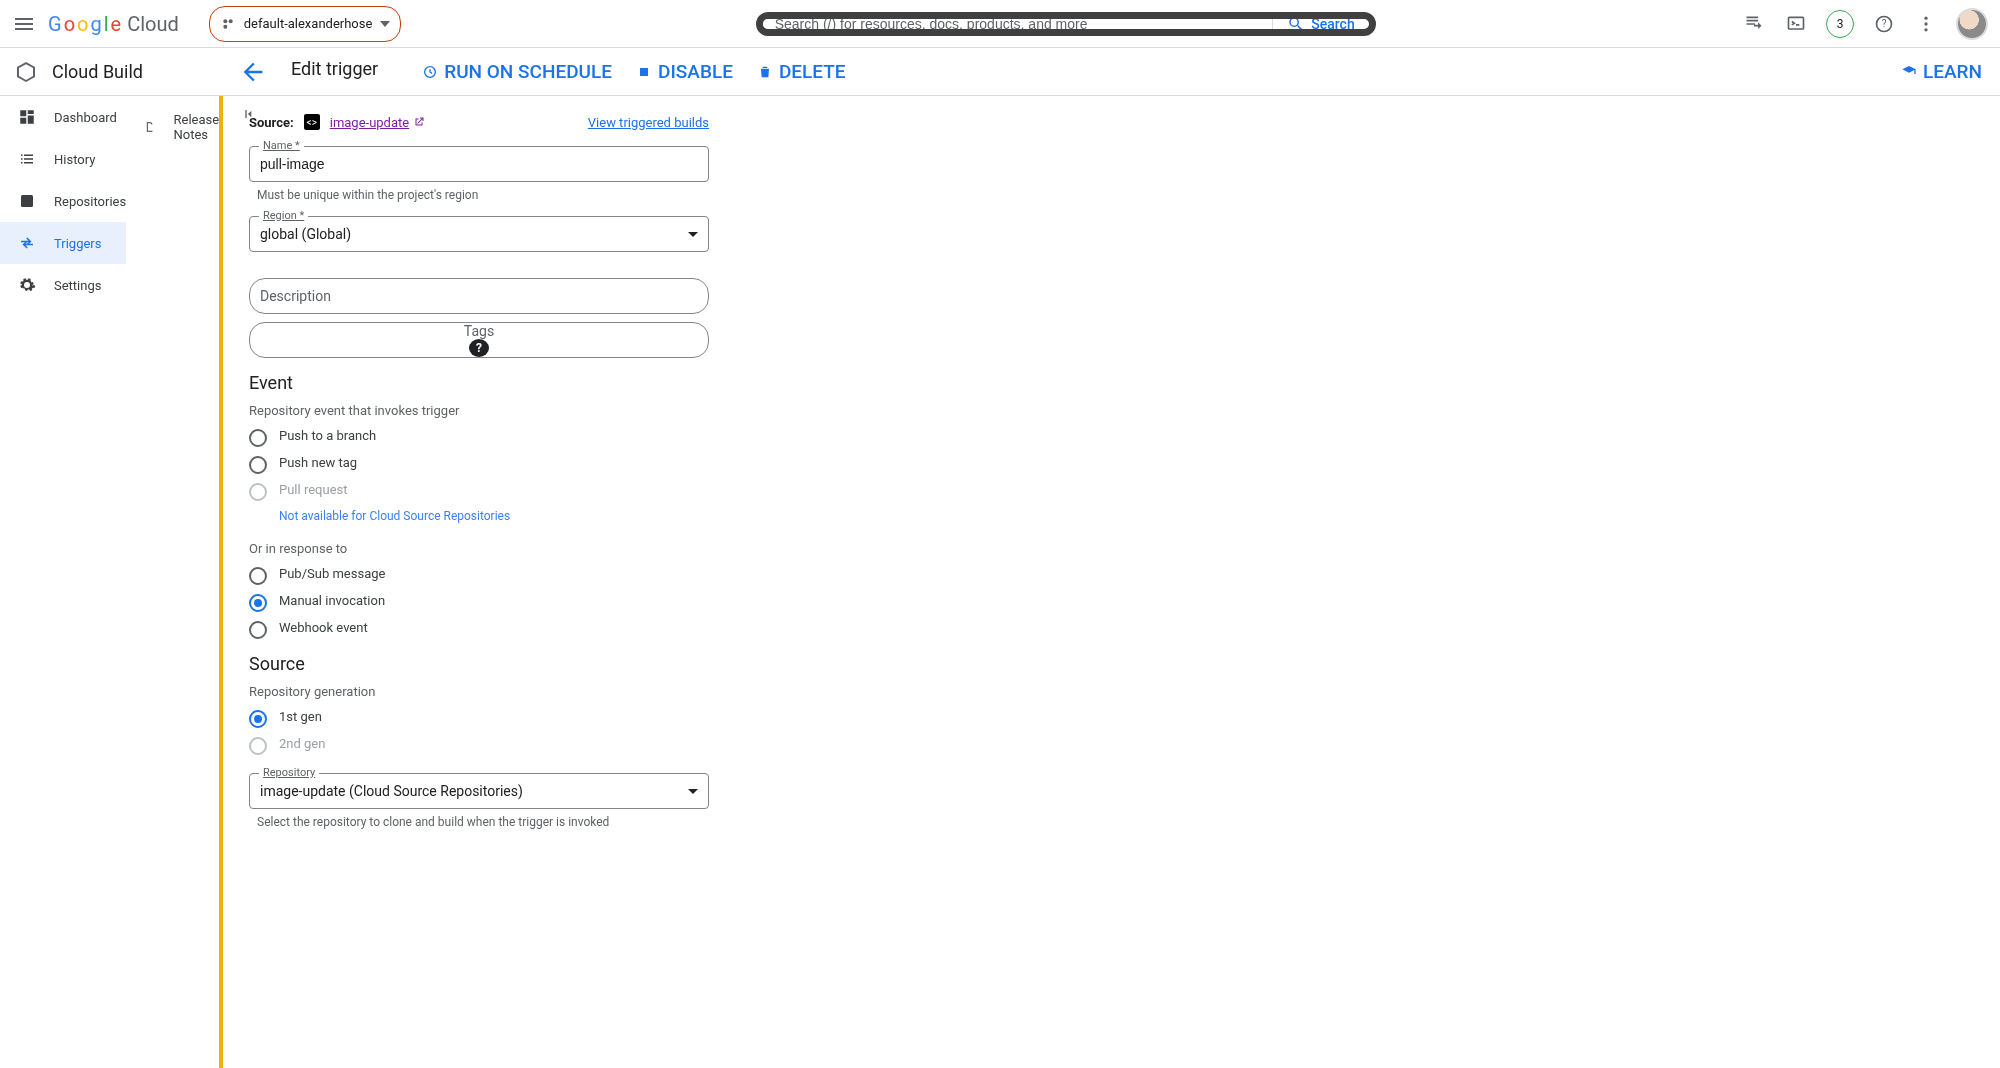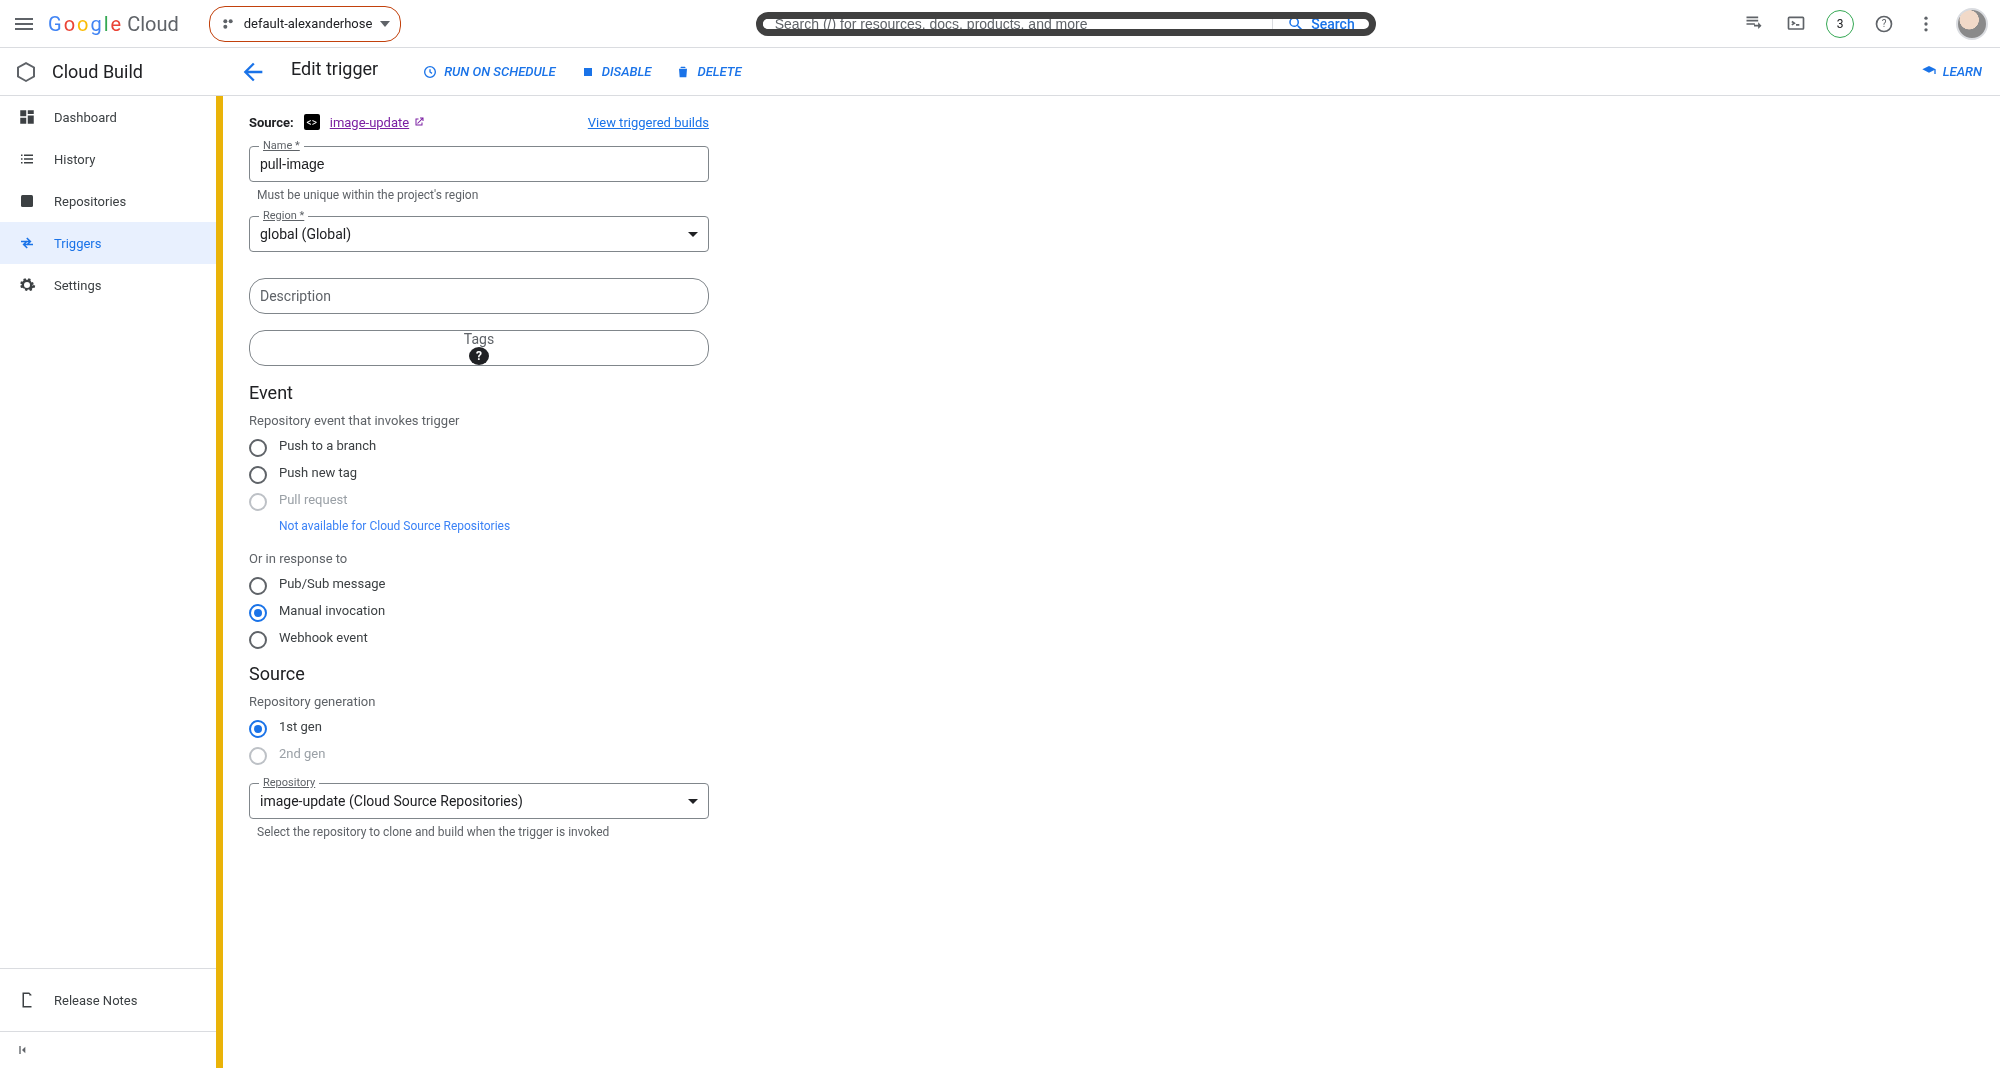--- a/index.html
+++ b/index.html
@@ -24,27 +24,27 @@
 .avatar { width:32px; height:32px; border-radius:50%; background: radial-gradient(circle at 40% 35%, #f1d9c8 38%, #8a8a8a 40%); border:2px solid #dadce0; }
 
 
 .svcbar { height:48px; border-bottom:1px solid #dadce0; display:flex; align-items:center; }
 .svc-left { width:223px; display:flex; align-items:center; gap:14px; padding-left:14px; }
 .svc-icon { width:24px; height:24px; color:#5f6368; }
 .svc-title { font-size:18px; color:#202124; }
 .svc-actions { display:flex; gap:24px; padding-left:16px; flex:1; }
 .backarrow { width:28px; height:28px; color:#1a73e8; cursor:pointer; }
 .page-heading { font-size:18px; color:#202124; margin-right:20px; }
-.actionbtn { display:flex; align-items:center; gap:6px; color:#1a73e8; font-size:13px; font-weight:500; cursor:pointer;font-style:italic; }
+.actionbtn { display:flex; align-items:center; gap:6px; color:#1a73e8; font-size:19px; font-weight:500; cursor:pointer; }
 .actionbtn svg { width:16px; height:16px; }
 .learnbtn { margin-left:auto; margin-right:18px; }
 
 
 .layout { display:flex; height: calc(100vh - 96px); }
-.leftnav { width:223px; border-right:7px solid #eab308; display:flex; flex-direction:column; }
+.leftnav { width:223px; border-right:4px solid #eab308; display:flex; flex-direction:row; }
 .nav-items { flex:1; }
 .nav-item { height:42px; display:flex; align-items:center; gap:18px; padding-left:18px; cursor:pointer; color:#3c4043; font-size:13px; }
 .nav-item.active { background:#e8f0fe; color:#1a73e8; }
 .nav-item svg { width:18px; height:18px; }
 .nav-divider { border-top:1px solid #dadce0; }
 .nav-footer { padding:10px 0; }
 .collapse-row { height:36px; display:flex; align-items:center; padding-left:16px; color:#5f6368; }
 
 
 .main { flex:1; overflow:auto; padding:18px 18px 40px 18px; }
@@ -54,21 +54,21 @@
 .repo-icon { width:16px; height:16px; background:#000; border-radius:2px; display:flex; align-items:center; justify-content:center; color:#fff; font-size:10px; }
 .source-link { color:#7b1fa2; text-decoration:underline; display:flex; align-items:center; gap:4px; }
 .viewbuilds { margin-left:auto; color:#1a73e8; text-decoration:underline; font-size:13px; }
 
 .mat-field { position:relative; margin-bottom:6px; }
 .mat-field .fld-label { position:absolute; top:-7px; left:10px; background:#fff; padding:0 4px; font-size:11px; color:#5f6368;text-decoration:underline; }
 .mat-input, .mat-select { width:100%; height:36px; border:1px solid #80868b; border-radius:4px; padding:0 10px; font-size:14px; color:#202124; background:#fff; }
 .mat-select { display:flex; align-items:center; justify-content:space-between; cursor:pointer; }
 .mat-select .caret { border-left:5px solid transparent; border-right:5px solid transparent; border-top:5px solid #202124; }
 .helper { font-size:12px; color:#5f6368; margin:6px 0 14px 8px; }
-.placeholder-field { border:1px solid #80868b; border-radius:16px; height:36px; display:flex; align-items:center; padding:0 10px; color:#5f6368; font-size:14px; margin-bottom:16px; }
+.placeholder-field { border:1px solid #80868b; border-radius:16px; height:36px; display:flex; align-items:center; padding:0 10px; color:#5f6368; font-size:14px; margin-bottom:8px; }
 .tags-field { display:flex; align-items:center; justify-content:space-between;flex-direction:column; }
 .help-circle { width:20px; height:20px; border-radius:50%; background:#202124; color:#fff; display:flex; align-items:center; justify-content:center; font-size:12px; font-weight:700; }
 
 h3.section { font-size:18px; font-weight:400; margin:14px 0 10px 0; color:#202124; }
 .subhead { font-size:13px; color:#5f6368; margin-bottom:10px; }
 
 .radio-row { display:flex; align-items:flex-start; gap:12px; margin-bottom:8px; cursor:pointer; }
 .radio { width:18px; height:18px; border:2px solid #5f6368; border-radius:50%; flex-shrink:0; margin-top:1px; position:relative; }
 .radio.checked { border-color:#1a73e8; }
 .radio.checked::after { content:''; position:absolute; top:3px; left:3px; width:8px; height:8px; background:#1a73e8; border-radius:50%; }

